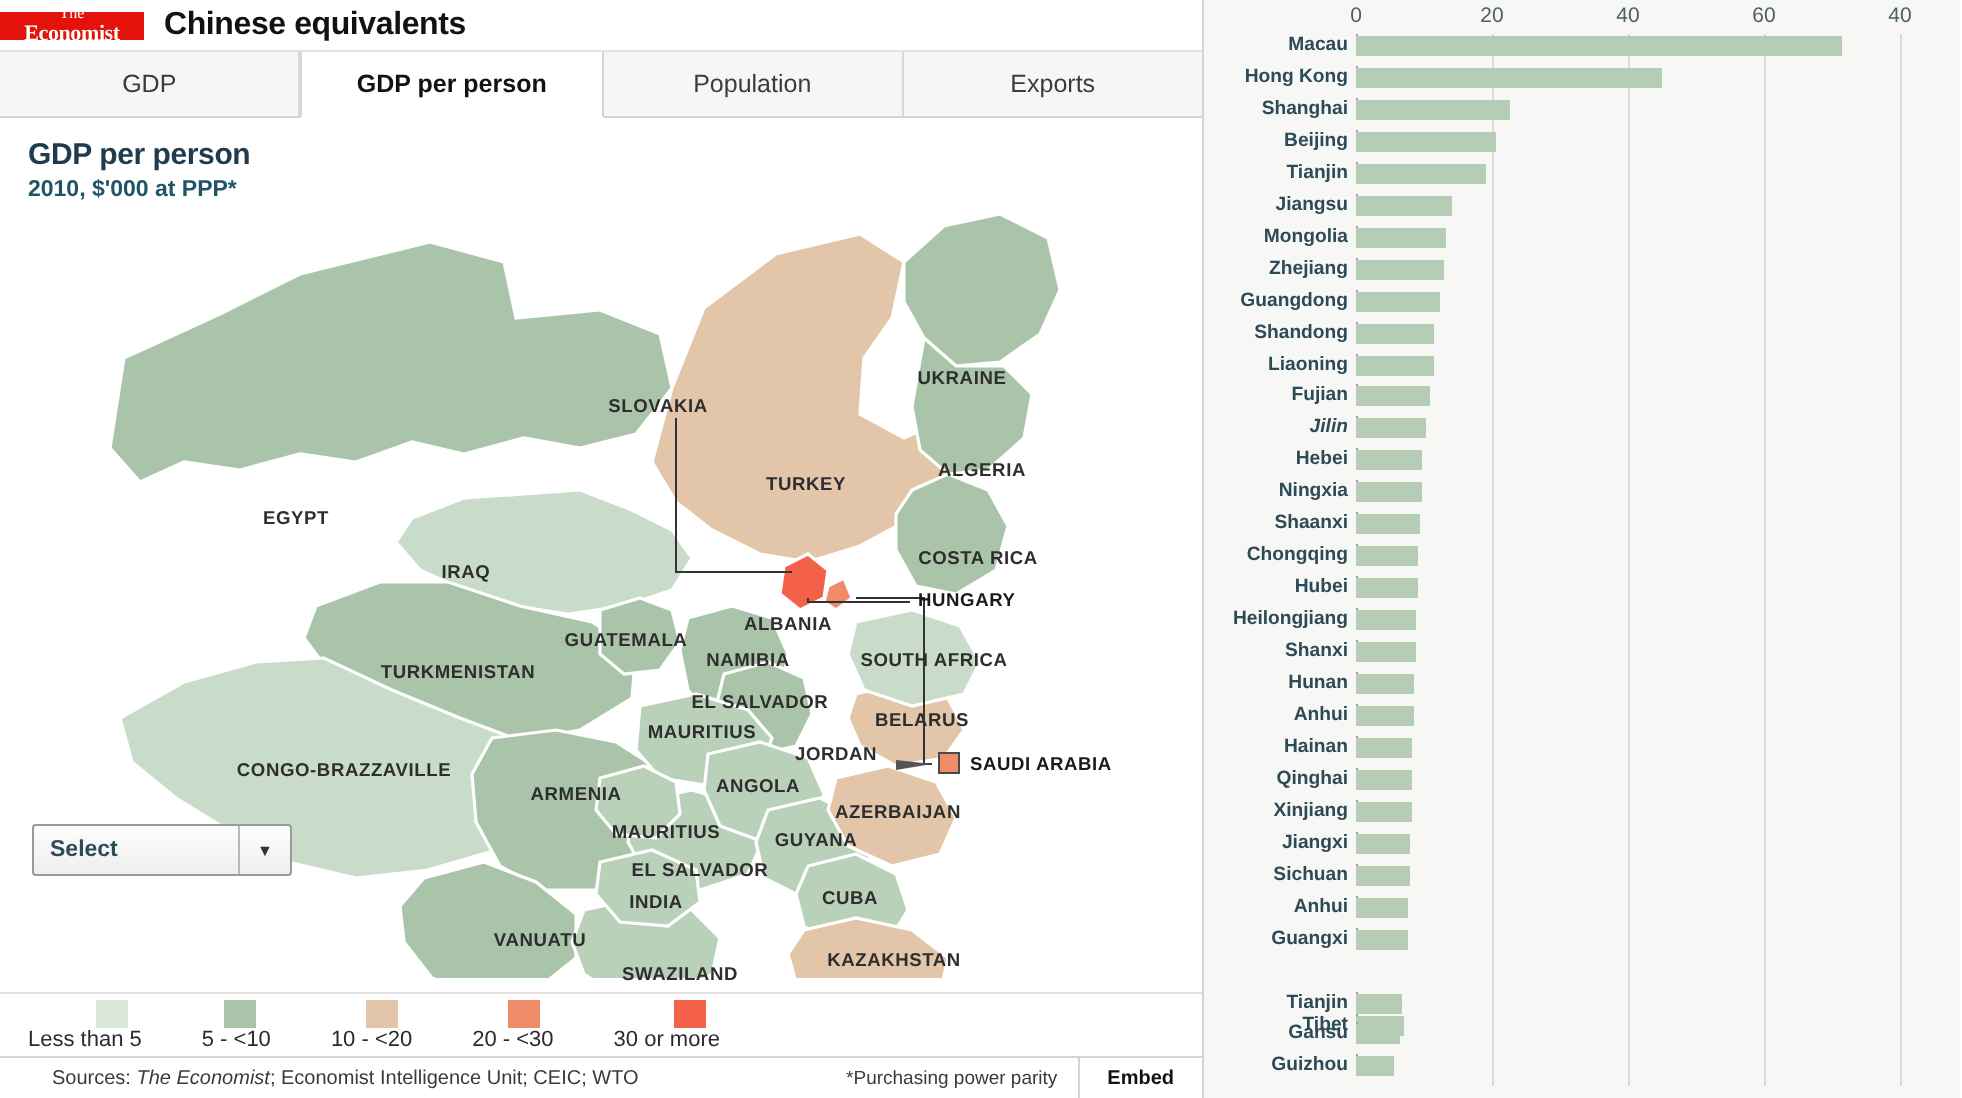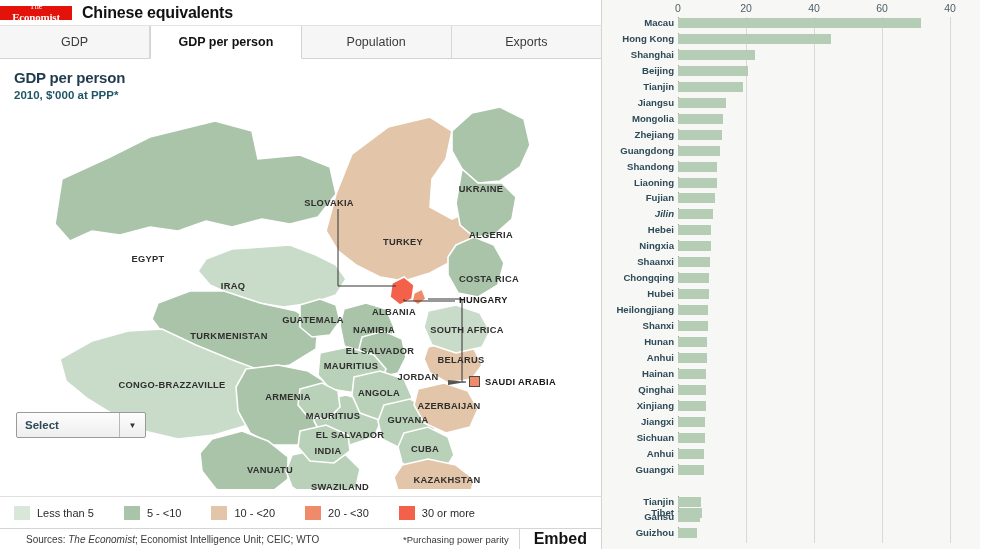--- a/index.html
+++ b/index.html
@@ -143,43 +143,44 @@
 
   
   .legend {
     height: 32px; flex: 0 0 32px;
     display: flex; align-items: center;
     border-top: 1px solid #e0e0e0;
     background: #fff;
     padding-left: 14px;
   }
   .legend-item {
-    display: flex; align-items: center;
+    display: flex; align-items: flex-end;
     margin-right: 30px;
+    flex-direction: column;
   }
   .legend-swatch { width: 16px; height: 14px; margin-right: 7px; }
   .legend-text { font-size: 11px; color: #2b2b2b; }
 
   
   .footer {
     height: 21px; flex: 0 0 21px;
     display: flex; align-items: center;
     border-top: 1px solid #d4d4d4;
     background: #fff;
     font-size: 10px; color: #3a3a3a;
   }
   .src { padding-left: 26px; flex: 1; white-space: nowrap; }
   .src i { font-style: italic; }
   .ppp { padding-right: 10px; font-size: 9.5px; color: #3a3a3a; white-space: nowrap; }
   .embed {
     border-left: 1px solid #d4d4d4;
     height: 100%;
     padding: 0 14px;
     display: flex; align-items: center;
-    font-size: 16px; font-weight: bold; color: #121212;
+    font-size: 10px; font-weight: bold; color: #121212;
     cursor: pointer;
   }
 
   
   .right {
     position: relative;
     width: 378px; height: 549px;
     background: #f7f7f5;
     overflow: hidden;
   }

